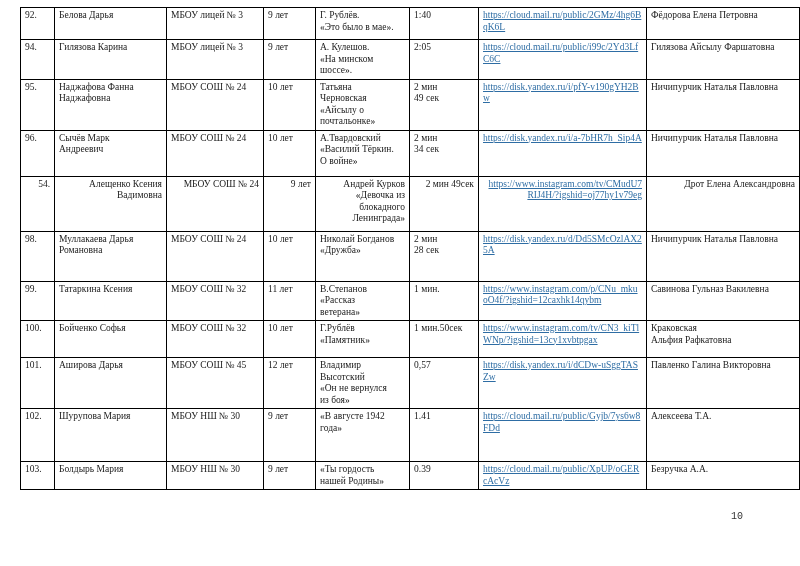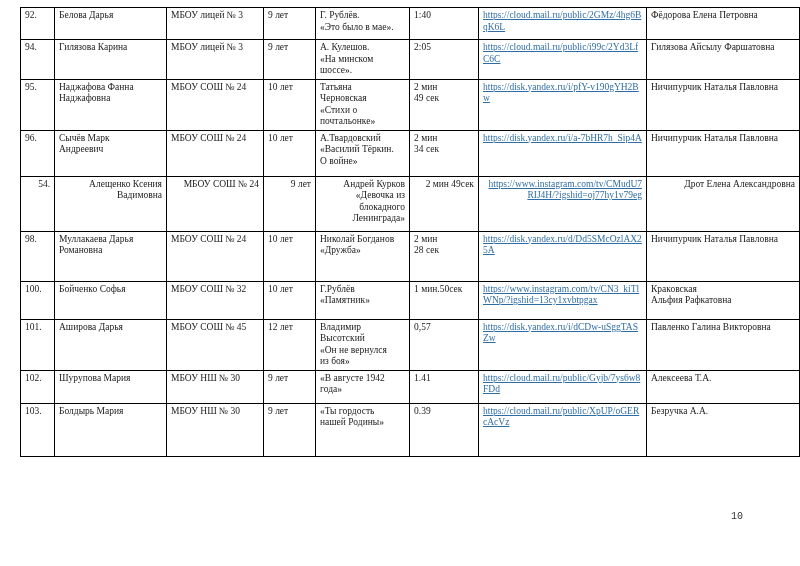--- a/index.html
+++ b/index.html
@@ -106,21 +106,21 @@
           <td class="c-teacher">Гилязова Айсылу Фаршатовна</td>
         </tr>
         <tr>
           <td class="c-num">95.</td>
           <td class="c-name">Наджафова Фанна
 Наджафовна</td>
           <td class="c-school">МБОУ СОШ № 24</td>
           <td class="c-age">10 лет</td>
           <td class="c-work">Татьяна
 Черновская
-«Стихи о
+«Айсылу о
 почтальонке»</td>
           <td class="c-duration">2 мин
 49 сек</td>
           <td class="c-link"><a href="#">https://disk.yandex.ru/i/pfY-v190gYH2Bw</a></td>
           <td class="c-teacher">Ничипурчик Наталья Павловна</td>
         </tr>
         <tr>
           <td class="c-num">96.</td>
           <td class="c-name">Сычёв Марк
 Андреевич</td>
@@ -153,20 +153,32 @@
           <td class="c-name">Муллакаева Дарья
 Романовна</td>
           <td class="c-school">МБОУ СОШ № 24</td>
           <td class="c-age">10 лет</td>
           <td class="c-work">Николай Богданов
 «Дружба»</td>
           <td class="c-duration">2 мин
 28 сек</td>
           <td class="c-link"><a href="#">https://disk.yandex.ru/d/Dd5SMcOzlAX25A</a></td>
           <td class="c-teacher">Ничипурчик Наталья Павловна</td>
+        </tr>
+        <tr>
+          <td class="c-num">99.</td>
+          <td class="c-name">Татаркина Ксения</td>
+          <td class="c-school">МБОУ СОШ № 32</td>
+          <td class="c-age">11 лет</td>
+          <td class="c-work">В.Степанов
+«Рассказ
+ветерана»</td>
+          <td class="c-duration">1 мин.</td>
+          <td class="c-link"><a href="#">https://www.instagram.com/p/CNu_mkuoO4f/?igshid=12caxhk14qybm</a></td>
+          <td class="c-teacher">Савинова Гульназ Вакилевна</td>
         </tr>
         <tr>
           <td class="c-num">100.</td>
           <td class="c-name">Бойченко Софья</td>
           <td class="c-school">МБОУ СОШ № 32</td>
           <td class="c-age">10 лет</td>
           <td class="c-work">Г.Рублёв
 «Памятник»</td>
           <td class="c-duration">1 мин.50сек</td>
           <td class="c-link"><a href="#">https://www.instagram.com/tv/CN3_kiTlWNp/?igshid=13cy1xvbtpgax</a></td>

